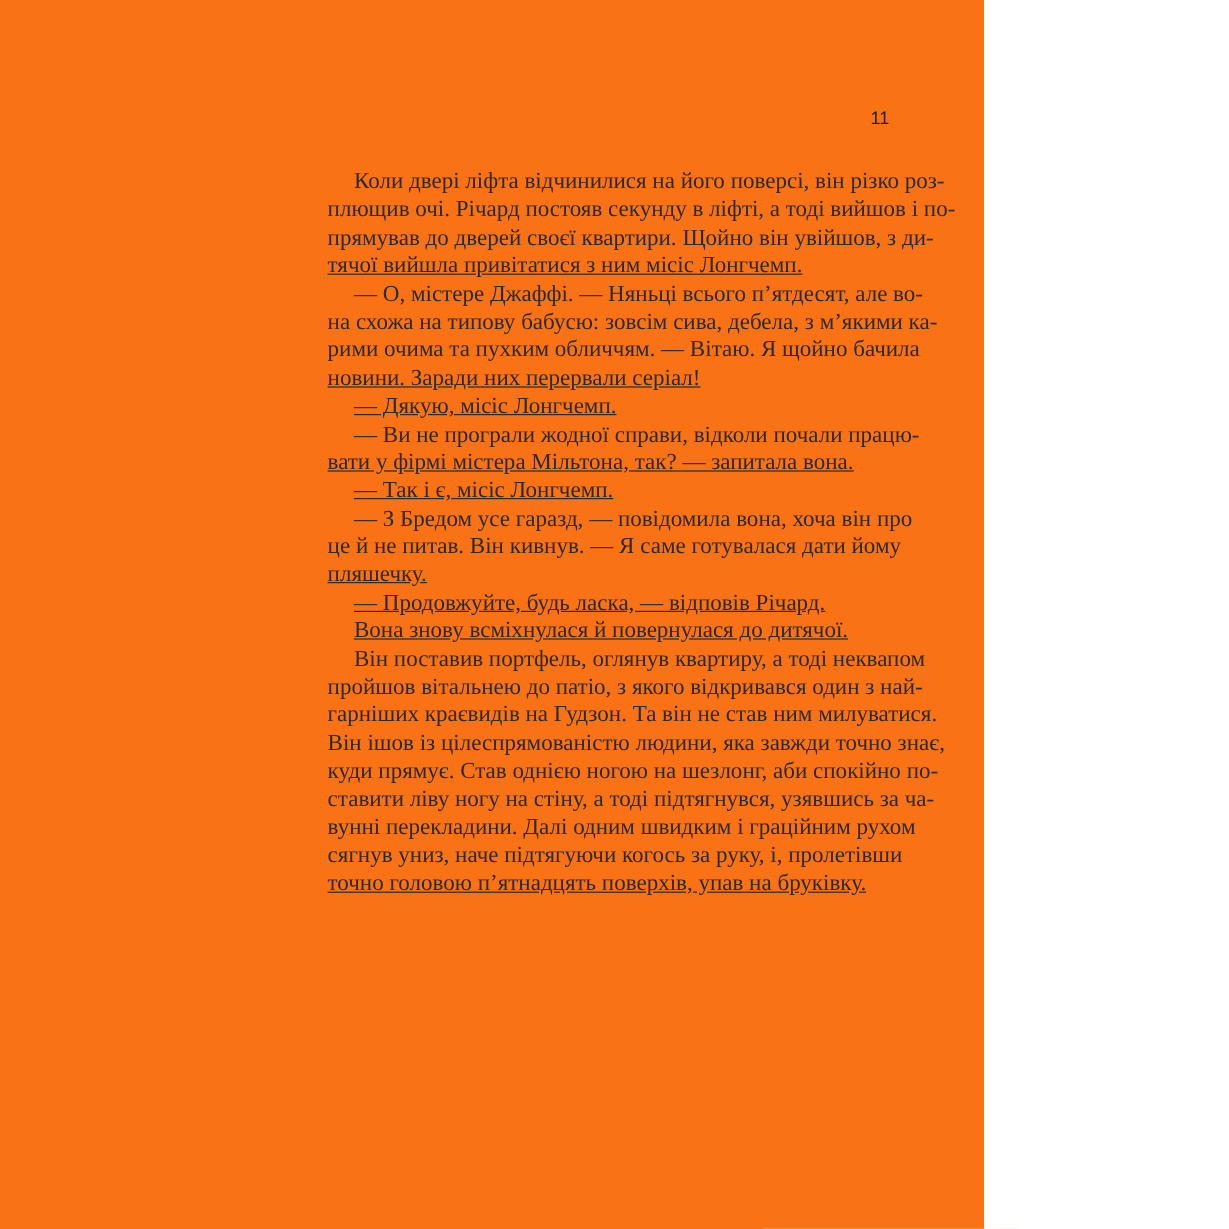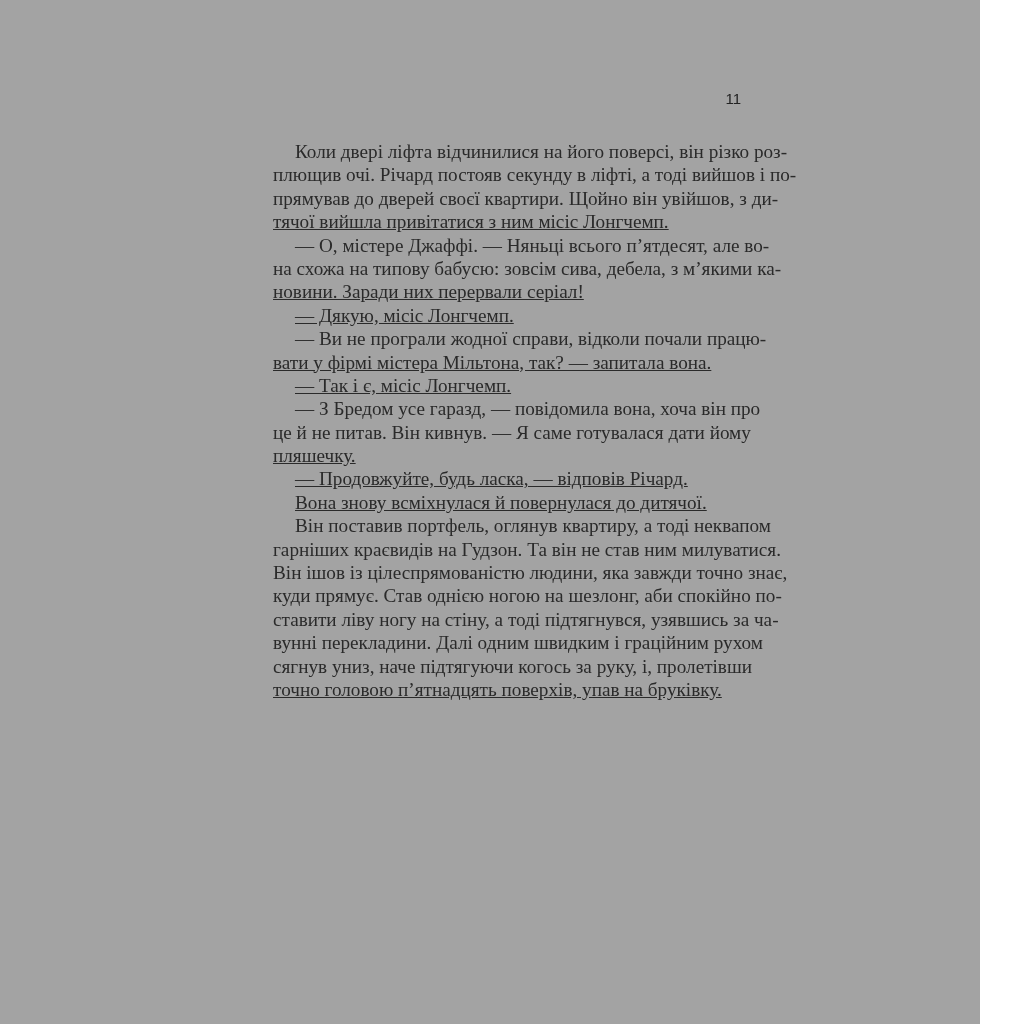--- a/index.html
+++ b/index.html
@@ -1,17 +1,17 @@
 <!DOCTYPE html>
 <html><head>
 <meta charset="utf-8">
 <style>
   html, body { margin: 0; padding: 0; background: #ffffff; }
   body { width: 1024px; height: 1024px; position: relative; overflow: hidden; }
-  .page { position: absolute; left: 0; top: 0; width: 980px; height: 1024px; background: #a3a3a3; }
+  .page { position: absolute; left: 0; top: 0; width: 820px; height: 1024px; background: #f97316; }
   .page-number {
     position: absolute; top: 90px; left: 700px; width: 41px; text-align: right;
     font-family: "Liberation Sans", sans-serif; font-size: 15px; color: #222;
   }
   .text-block {
     position: absolute; left: 264px; top: 140px; width: 478px;
     font-family: "Liberation Serif", serif; font-size: 19.2px; line-height: 23.4px;
     color: #2a2a2a;
   }
   .line {
@@ -26,31 +26,33 @@
 
 <div class="page">
   <div class="page-number">11</div>
   <div class="text-block" id="text-block">
       <span class="line indent">Коли двері ліфта відчинилися на його поверсі, він різко роз-</span>
       <span class="line">плющив очі. Річард постояв секунду в ліфті, а тоді вийшов і по-</span>
       <span class="line">прямував до дверей своєї квартири. Щойно він увійшов, з ди-</span>
       <span class="line last">тячої вийшла привітатися з ним місіс Лонгчемп.</span>
       <span class="line indent">— О, містере Джаффі. — Няньці всього п’ятдесят, але во-</span>
       <span class="line">на схожа на типову бабусю: зовсім сива, дебела, з м’якими ка-</span>
+      <span class="line">рими очима та пухким обличчям. — Вітаю. Я щойно бачила</span>
       <span class="line last">новини. Заради них перервали серіал!</span>
       <span class="line indent last">— Дякую, місіс Лонгчемп.</span>
       <span class="line indent">— Ви не програли жодної справи, відколи почали працю-</span>
       <span class="line last">вати у фірмі містера Мільтона, так? — запитала вона.</span>
       <span class="line indent last">— Так і є, місіс Лонгчемп.</span>
       <span class="line indent">— З Бредом усе гаразд, — повідомила вона, хоча він про</span>
       <span class="line">це й не питав. Він кивнув. — Я саме готувалася дати йому</span>
       <span class="line last">пляшечку.</span>
       <span class="line indent last">— Продовжуйте, будь ласка, — відповів Річард.</span>
       <span class="line indent last">Вона знову всміхнулася й повернулася до дитячої.</span>
       <span class="line indent">Він поставив портфель, оглянув квартиру, а тоді неквапом</span>
+      <span class="line">пройшов вітальнею до патіо, з якого відкривався один з най-</span>
       <span class="line">гарніших краєвидів на Гудзон. Та він не став ним милуватися.</span>
       <span class="line">Він ішов із цілеспрямованістю людини, яка завжди точно знає,</span>
       <span class="line">куди прямує. Став однією ногою на шезлонг, аби спокійно по-</span>
       <span class="line">ставити ліву ногу на стіну, а тоді підтягнувся, узявшись за ча-</span>
       <span class="line">вунні перекладини. Далі одним швидким і граційним рухом</span>
       <span class="line">сягнув униз, наче підтягуючи когось за руку, і, пролетівши</span>
       <span class="line last">точно головою п’ятнадцять поверхів, упав на бруківку.</span>
     </div>
 </div>
 

